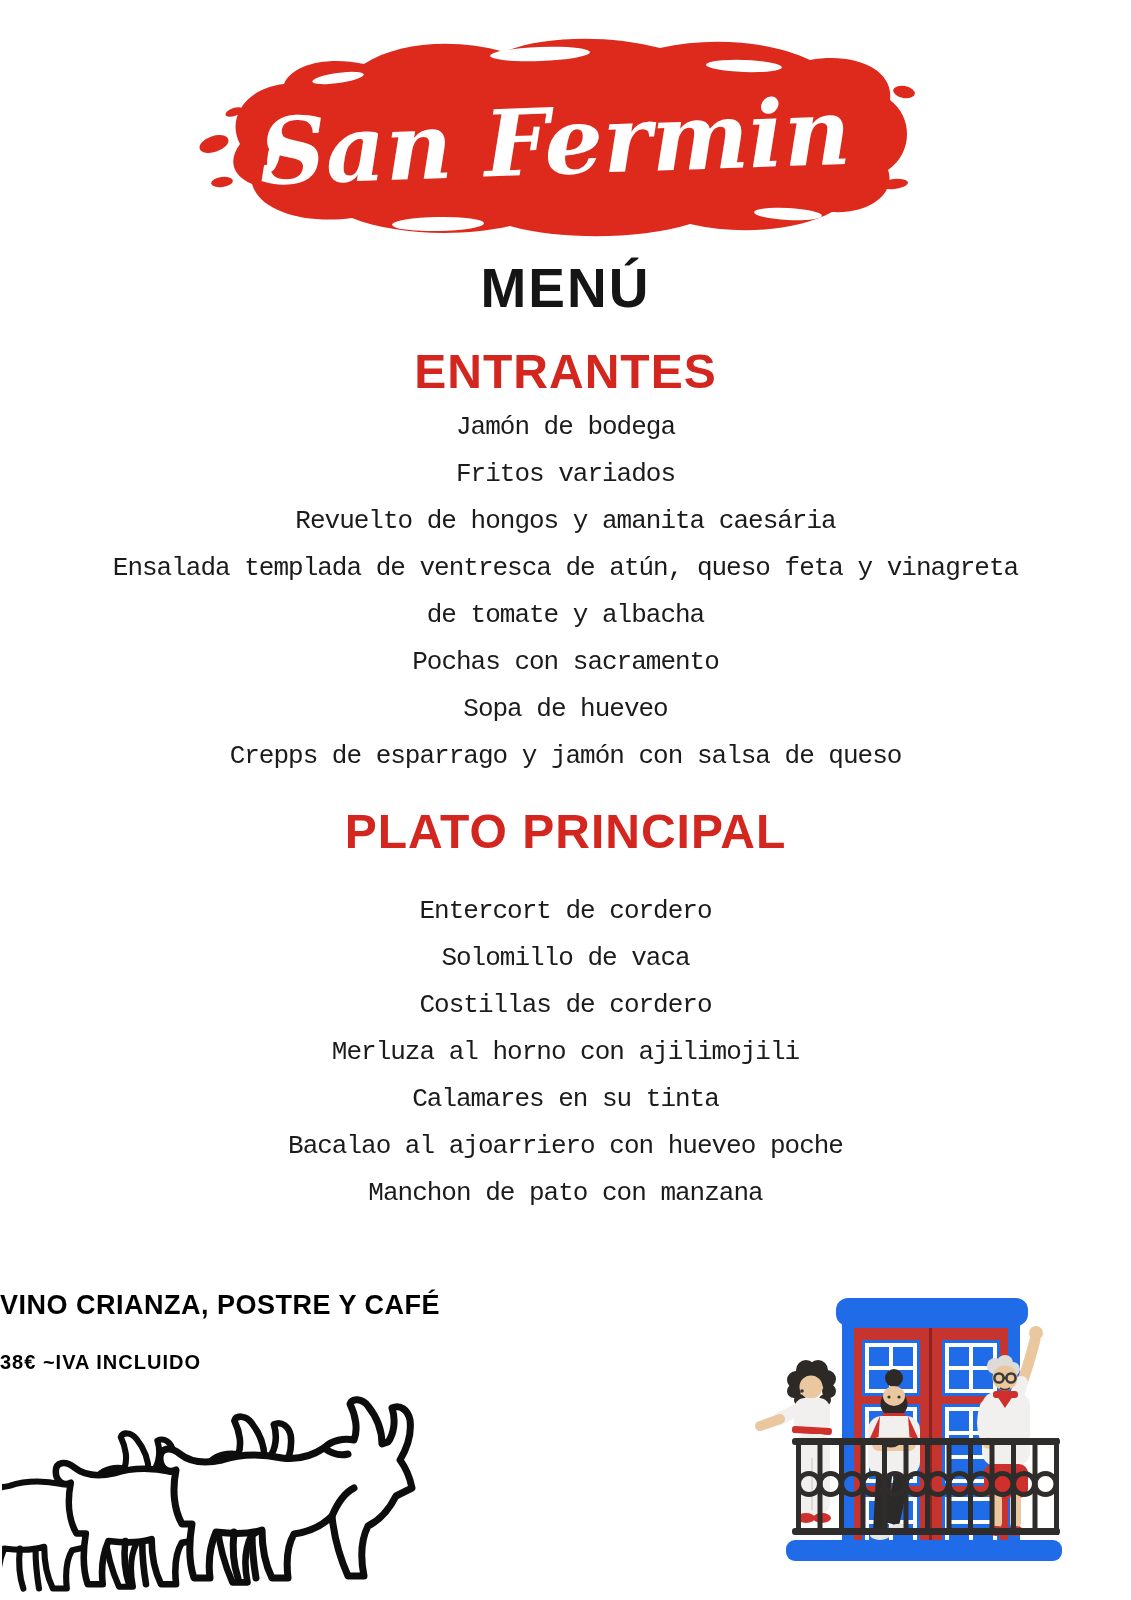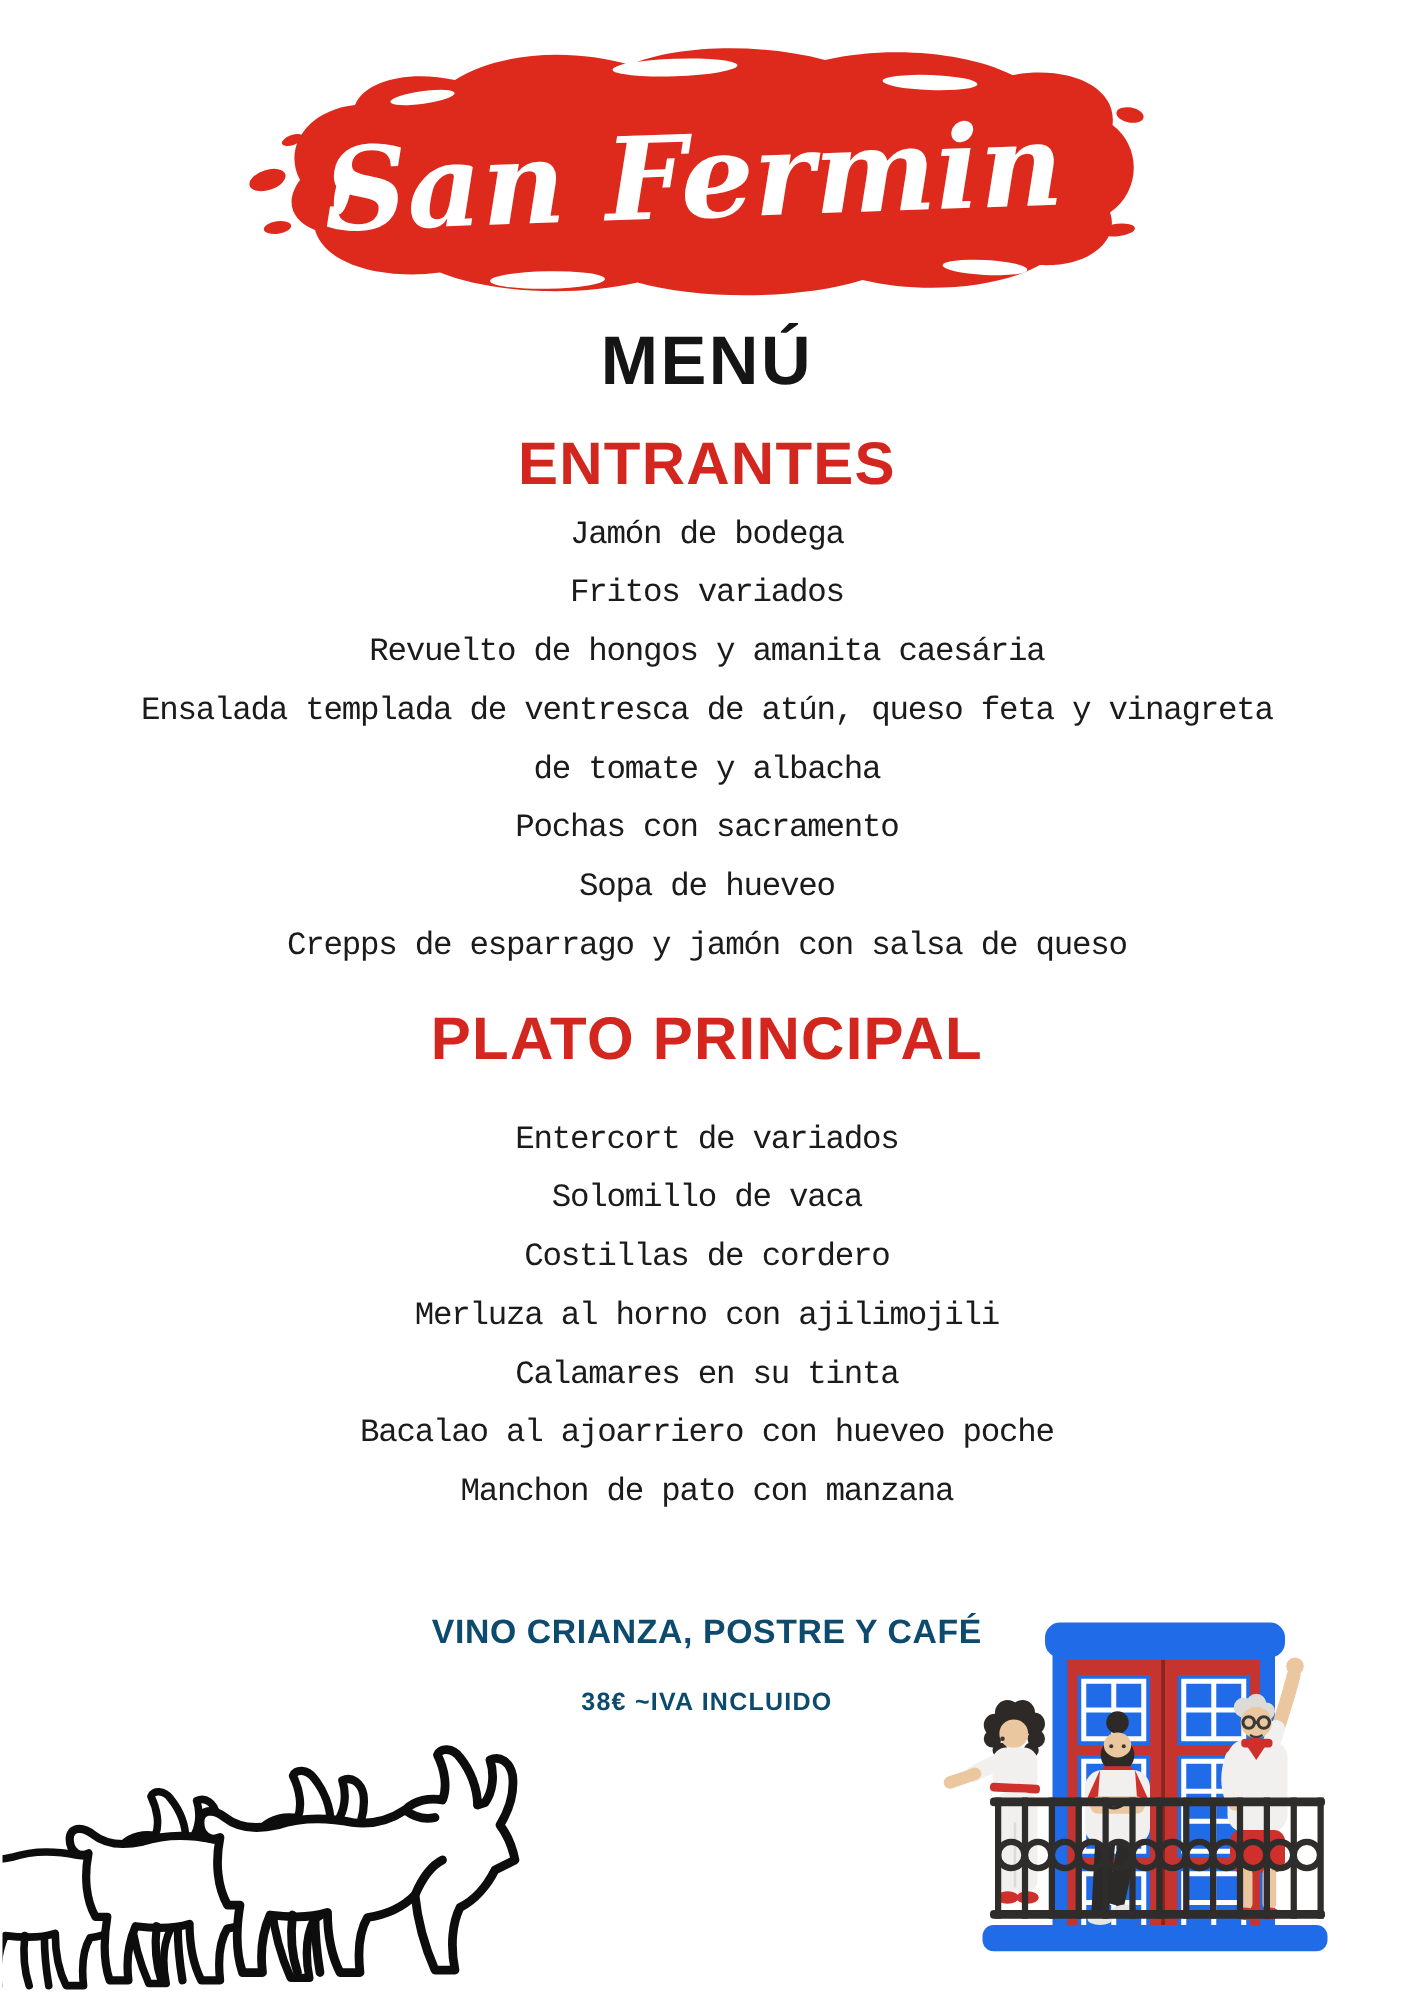--- a/index.html
+++ b/index.html
@@ -11,21 +11,21 @@
         font-size:55px;font-weight:bold;letter-spacing:2px;color:#151515;}
   .section-heading{position:absolute;left:0;width:100%;text-align:center;
         font-size:48px;font-weight:bold;letter-spacing:1px;color:#d2261e;}
   .heading-entrantes{top:344px;}
   .heading-plato{top:804px;}
   .item-list{position:absolute;left:0;width:100%;text-align:center;}
   .list-entrantes{top:404px;}
   .list-plato{top:888px;}
   .menu-item{font-family:"Liberation Mono",monospace;font-size:26px;line-height:47px;
         color:#1b1b1b;white-space:pre-line;letter-spacing:-1px;}
-  .footer-line{position:absolute;left:0;width:100%;text-align:center;font-weight:bold;color:#0c4a6e;}
+  .footer-line{position:absolute;left:0;width:100%;font-weight:bold;color:#000000;}
   .footer-includes{top:1290px;font-size:27px;letter-spacing:0.5px;}
   .footer-price{top:1351px;font-size:20px;letter-spacing:1px;}
   .bulls{position:absolute;left:2px;top:1376px;width:415px;height:220px;}
   .balcony{position:absolute;left:748px;top:1288px;width:322px;height:292px;}
   .bulls svg,.balcony svg{width:100%;height:100%;display:block;}
 </style>
 </head>
 <body>
 
 <div class="page">
@@ -66,21 +66,21 @@
     <div class="menu-item">Ensalada templada de ventresca de atún,  queso feta y vinagreta
 de tomate y albacha</div>
     <div class="menu-item">Pochas con sacramento</div>
     <div class="menu-item">Sopa  de hueveo</div>
     <div class="menu-item">Crepps de esparrago y jamón con salsa de queso</div>
   </div>
 
   <div class="section-heading heading-plato">PLATO PRINCIPAL</div>
 
   <div class="item-list list-plato">
-    <div class="menu-item">Entercort de variados</div>
+    <div class="menu-item">Entercort de cordero</div>
     <div class="menu-item">Solomillo de vaca</div>
     <div class="menu-item">Costillas de cordero</div>
     <div class="menu-item">Merluza al horno con ajilimojili</div>
     <div class="menu-item">Calamares en su tinta</div>
     <div class="menu-item">Bacalao al ajoarriero con hueveo poche</div>
     <div class="menu-item">Manchon de pato con manzana</div>
   </div>
 
   <div class="footer-line footer-includes">VINO CRIANZA, POSTRE Y CAFÉ</div>
   <div class="footer-line footer-price">38€ ~IVA INCLUIDO</div>

